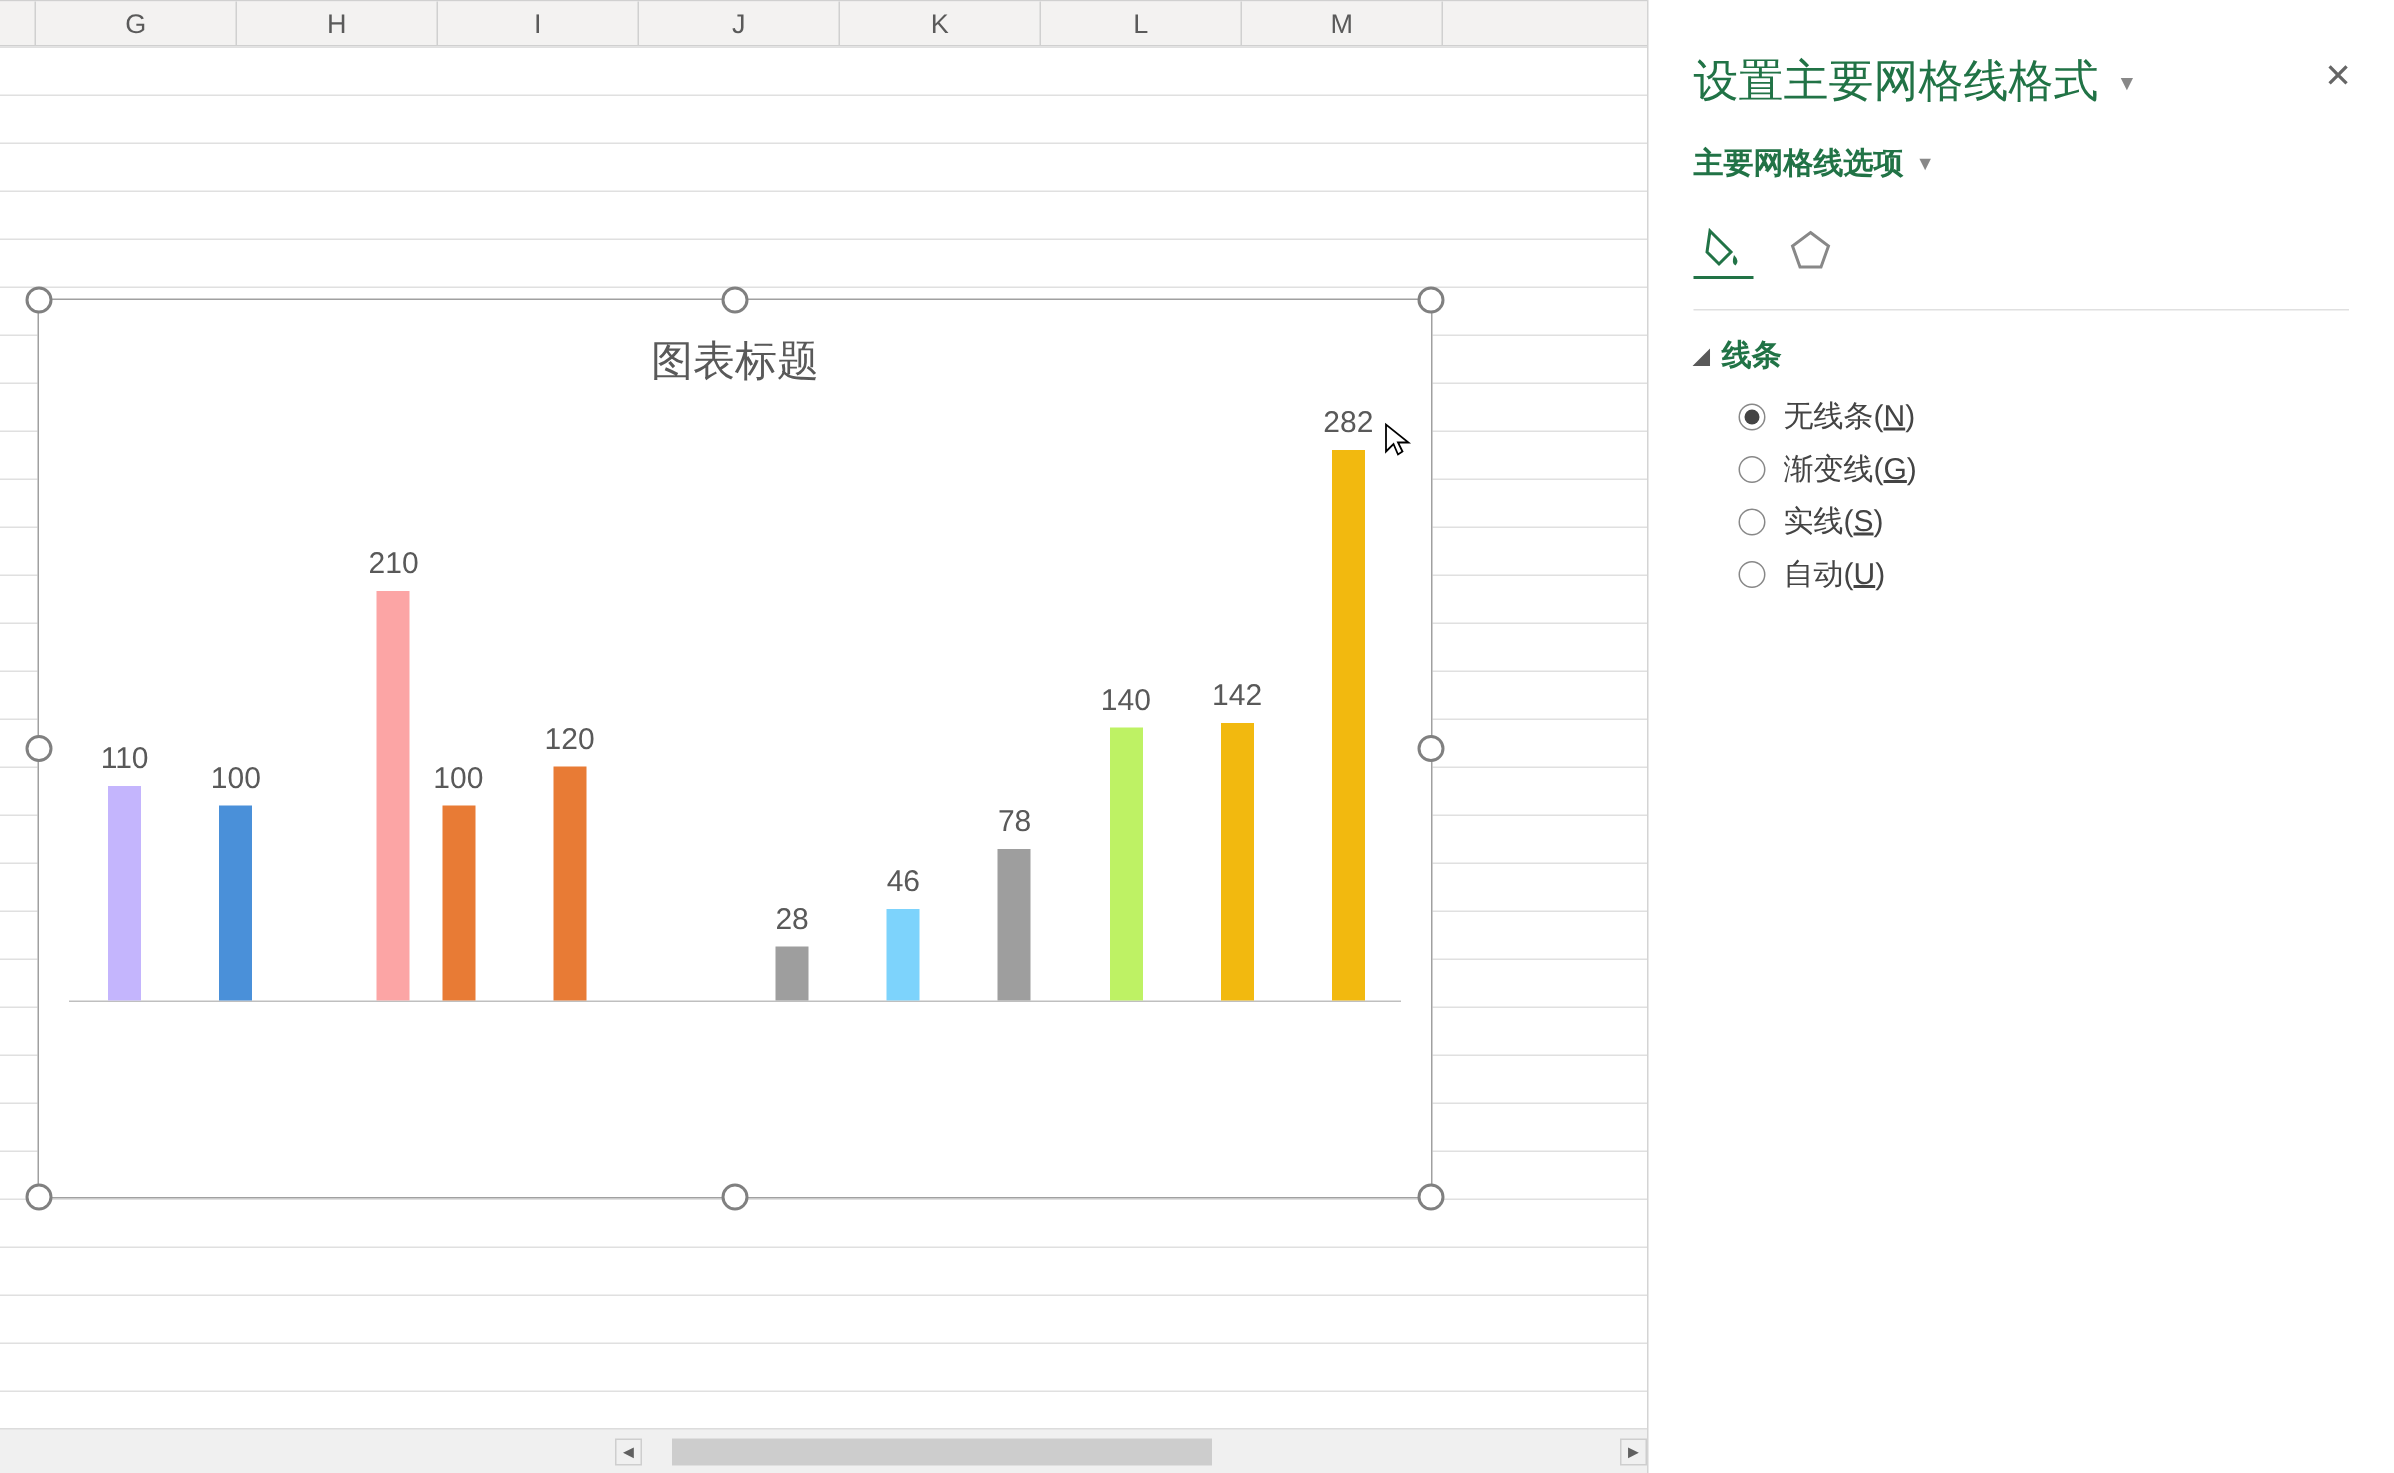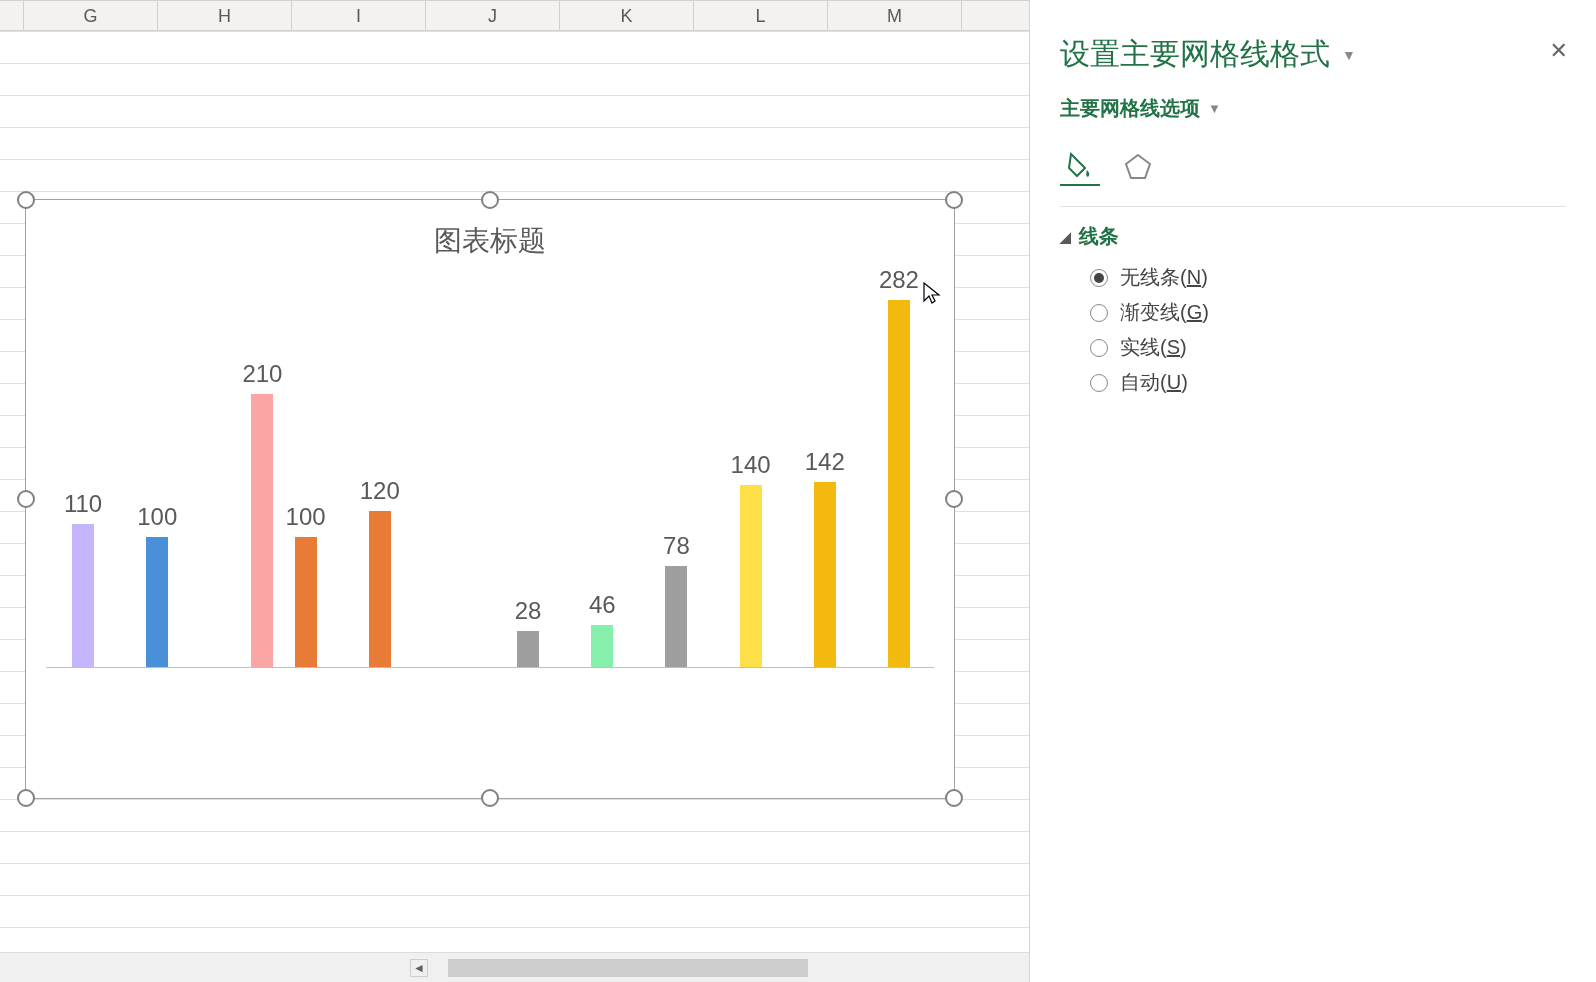--- a/index.html
+++ b/index.html
@@ -19,21 +19,21 @@
 .sel-handle { position: absolute; width: 18px; height: 18px; border: 2px solid #808080; border-radius: 50%; background: #fff; }
 .sel-h1 { left: -9px; top: -9px; } .sel-h2 { left: 50%; top: -9px; margin-left: -9px; } .sel-h3 { right: -9px; top: -9px; }
 .sel-h4 { left: -9px; top: 50%; margin-top: -9px; } .sel-h5 { right: -9px; top: 50%; margin-top: -9px; }
 .sel-h6 { left: -9px; bottom: -9px; } .sel-h7 { left: 50%; bottom: -9px; margin-left: -9px; } .sel-h8 { right: -9px; bottom: -9px; }
 
 .chart-title { text-align: center; font-size: 28px; color: #595959; padding-top: 22px; }
 
 .plot-area { position: absolute; left: 20px; right: 20px; top: 80px; bottom: 130px; }
 .baseline { position: absolute; left: 0; right: 0; bottom: 0; height: 1px; background: #bfbfbf; }
 .bar { position: absolute; bottom: 1px; width: 22px; }
-.bar-label { position: absolute; bottom: 100%; left: 50%; transform: translateX(-50%); margin-bottom: 6px; font-size: 24px; color: #595959; white-space: nowrap; }
+.bar-label { position: absolute; bottom: 100%; left: 50%; transform: translateX(-50%); margin-bottom: 6px; font-size: 20px; color: #595959; white-space: nowrap; }
 
 .x-labels { position: absolute; left: 20px; right: 20px; bottom: 88px; display: flex; }
 .x-label { flex: 1; text-align: center; font-size: 20px; color: #595959; }
 
 .legend { position: absolute; left: 0; right: 0; bottom: 22px; display: flex; justify-content: center; gap: 30px; }
 .legend-item { display: flex; align-items: center; gap: 8px; font-size: 20px; color: #595959; }
 .legend-swatch { width: 14px; height: 14px; }
 
 .cursor { position: absolute; left: 920px; top: 280px; pointer-events: none; }
 .cursor svg { width: 24px; height: 24px; }
@@ -41,21 +41,21 @@
 .vscroll { position: absolute; right: 482px; top: 30px; bottom: 30px; width: 16px; background: #f0f0f0; border-left: 1px solid #dcdcdc; }
 .vscroll .arrow { height: 16px; text-align: center; line-height: 14px; color: #606060; font-size: 11px; cursor: pointer; }
 .vscroll .track { position: absolute; top: 16px; bottom: 16px; left: 0; right: 0; }
 
 .hscroll { position: absolute; left: 0; right: 498px; bottom: 0; height: 30px; background: #f0f0f0; border-top: 1px solid #dcdcdc; display: flex; align-items: center; }
 .hscroll .lead { flex: 0 0 410px; }
 .hscroll .arrow { width: 18px; text-align: center; color: #606060; font-size: 12px; cursor: pointer; border: 1px solid #cecece; height: 18px; line-height: 16px; }
 .hscroll .thumb { width: 360px; height: 18px; background: #cdcdcd; margin-left: 20px; }
 .hscroll .track { flex: 1; }
 
-.pane { position: absolute; right: 0; top: 0; bottom: 0; width: 567px; border-left: 1px solid #d4d4d4; background: #fff; padding: 34px 30px 20px 30px; margin-left: 21px; }
+.pane { position: absolute; right: 0; top: 0; bottom: 0; width: 498px; border-left: 1px solid #d4d4d4; background: #fff; padding: 34px 30px 20px 30px; margin-left: 21px; }
 .pane-title { font-size: 30px; color: #217346; font-weight: 400; display: flex; align-items: center; gap: 12px; }
 .pane-title .drop { color: #888; font-size: 14px; }
 .pane-close { position: absolute; right: 28px; top: 38px; color: #666; font-size: 22px; cursor: pointer; }
 .pane-sub { margin-top: 20px; font-size: 20px; color: #217346; font-weight: 600; display: flex; align-items: center; gap: 8px; }
 .pane-sub .tri { color: #888; font-size: 13px; }
 
 .icon-row { margin-top: 24px; display: flex; gap: 18px; }
 .icon-btn { width: 40px; height: 40px; display: flex; align-items: center; justify-content: center; cursor: pointer; }
 .icon-btn.active { border-bottom: 2px solid #217346; }
 
@@ -140,27 +140,27 @@
           </div>
           <div class="bar" style="left: 248.583px; height: 130px; background: rgb(232, 123, 53);">
             <div class="bar-label">100</div>
           </div>
           <div class="bar" style="left: 322.75px; height: 156px; background: rgb(232, 123, 53);">
             <div class="bar-label">120</div>
           </div>
           <div class="bar" style="left: 471.083px; height: 36.4px; background: rgb(158, 158, 158);">
             <div class="bar-label">28</div>
           </div>
-          <div class="bar" style="left: 545.25px; height: 42px; background: #86efac;">
+          <div class="bar" style="left: 545.25px; height: 61px; background: #7dd3fc;">
             <div class="bar-label">46</div>
           </div>
           <div class="bar" style="left: 619.417px; height: 101.4px; background: rgb(158, 158, 158);">
             <div class="bar-label">78</div>
           </div>
-          <div class="bar" style="left: 693.583px; height: 182px; background: #fde047;">
+          <div class="bar" style="left: 693.583px; height: 182px; background: #bef264;">
             <div class="bar-label">140</div>
           </div>
           <div class="bar" style="left: 767.75px; height: 184.6px; background: rgb(242, 185, 15);">
             <div class="bar-label">142</div>
           </div>
           <div class="bar" style="left: 841.917px; height: 366.6px; background: rgb(242, 185, 15);">
             <div class="bar-label">282</div>
           </div>
         </div>
     </div>

